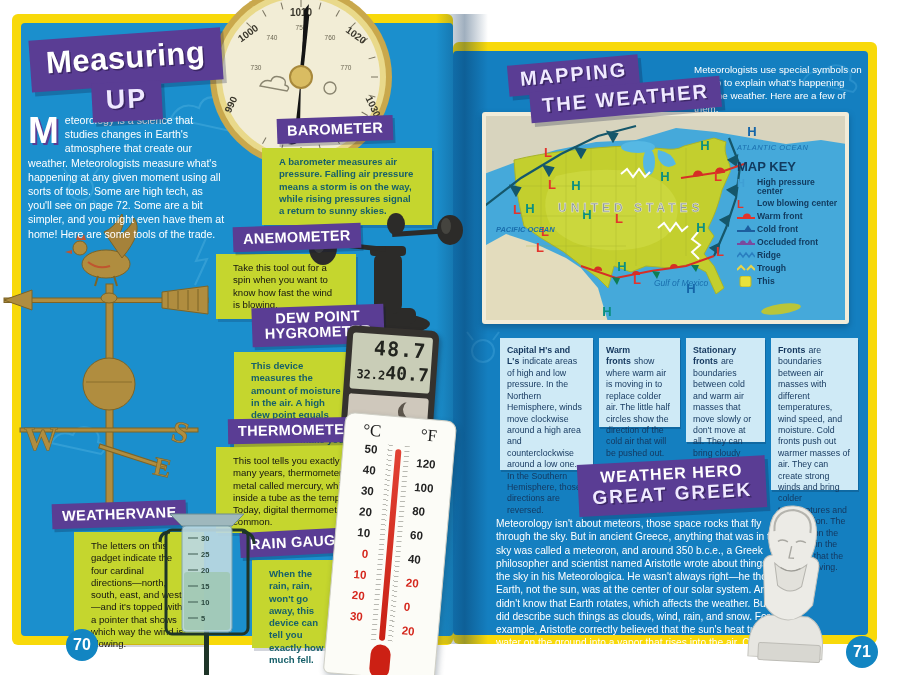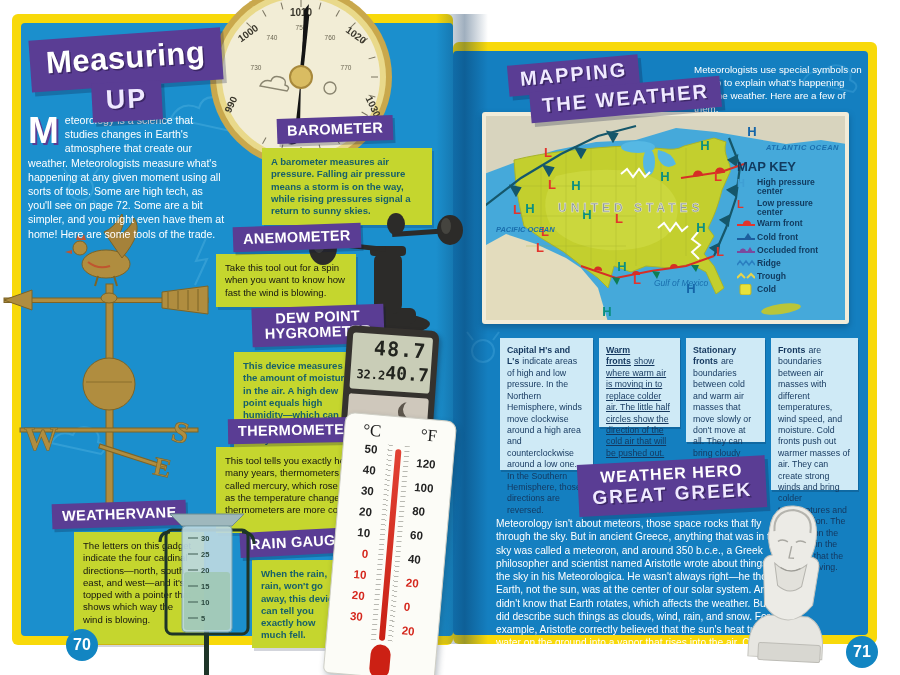--- a/index.html
+++ b/index.html
@@ -18,21 +18,21 @@
 
   .doodle { position:absolute; opacity:.5; }
 
   
   .plate { position:absolute; background:#5a3d94; color:#fff; font-weight:bold;
     padding:4px 10px 5px; font-size:14.5px; letter-spacing:.3px; z-index:4;
     box-shadow:2px 3px 0 rgba(10,20,60,.25); white-space:nowrap; }
   .plate.two-line { white-space:normal; text-align:center; line-height:1.05; }
 
   .green-box { position:absolute; background:#c5d62e; color:#151511; font-size:9.6px;
-    line-height:1.28; padding:8px 9px; z-index:3; box-shadow:2px 3px 0 rgba(10,20,60,.18); }
+    line-height:1.28; padding:8px 17px; z-index:3; box-shadow:2px 3px 0 rgba(10,20,60,.18); }
   .green-box.teal { color:#17606a; font-weight:bold; }
 
   .intro { position:absolute; left:28px; top:113px; width:198px; color:#fff;
     font-size:10.6px; line-height:1.34; z-index:3; }
   .drop-cap { float:left; font-size:37px; font-weight:bold; line-height:.85;
     margin:2px 6px 0 0; color:#fff; text-shadow:2px 2px 0 #5a3d94; }
 
   .title-plate { position:absolute; background:#5a3d94; color:#fff; z-index:4;
     box-shadow:3px 4px 0 rgba(10,20,60,.25); }
   #title-measuring { left:30px; top:34px; padding:6px 16px 10px; font-size:31px; font-weight:bold;
@@ -49,22 +49,22 @@
   .outline-text { color:#efe9ff; text-shadow:1.5px 1.5px 0 #3c2766; }
 
   .rp-intro { position:absolute; left:694px; top:64px; width:170px; color:#fff;
     font-size:9.8px; line-height:1.32; z-index:3; }
 
   
   #map-panel { position:absolute; left:482px; top:112px; width:367px; height:212px;
     background:#45a9da; border:4px solid #f1ecd9; border-radius:3px; z-index:3;
     box-shadow:0 3px 6px rgba(5,40,70,.35); }
   #map-legend { position:absolute; right:6px; top:28px; width:102px; z-index:2; }
-  .atlantic-label { color:#1a6fae; font-style:italic; font-size:7.5px; font-weight:bold;
-    letter-spacing:.5px; text-align:right; line-height:1.15; margin-bottom:6px; }
+  .atlantic-label { color:#1a6fae; font-style:italic; font-size:7.5px; font-weight:normal;
+    letter-spacing:.5px; text-align:left; line-height:1.15; margin-bottom:6px; }
   .key-title { color:#113a5e; font-weight:bold; font-size:13px; margin-bottom:3px; }
   .key-row { display:flex; align-items:flex-start; margin-bottom:1px; }
   .key-sym { width:20px; flex:0 0 20px; font-weight:bold; font-size:11px; line-height:1.1; }
   .key-sym.h { color:#3f9fd4; } .key-sym.l { color:#e3342c; }
   .key-label { color:#113a5e; font-weight:bold; font-size:8.6px; line-height:1.1; padding-top:1px; }
 
   
   .info-box { position:absolute; background:#cfeaf6; color:#14375e; font-size:8.8px;
     line-height:1.3; padding:7px 7px; z-index:3; box-shadow:1px 2px 0 rgba(5,40,70,.25); }
   .info-box .lead { font-weight:bold; color:#14375e; margin-right:3px; }
@@ -446,21 +446,21 @@
 
     <div id="map-legend">
       <div class="atlantic-label">ATLANTIC OCEAN</div>
       <div class="key-title">MAP KEY</div>
       <div class="key-row">
           <span class="key-sym h">H</span>
           <span class="key-label">High pressure center</span>
         </div>
       <div class="key-row">
           <span class="key-sym l">L</span>
-          <span class="key-label">Low pressure center</span>
+          <span class="key-label">Low blowing center</span>
         </div>
       <div class="key-row">
           <span class="key-sym"><svg width="18" height="10" viewBox="0 0 18 10">
               <path d="M0 7 H18" stroke="#e3342c" stroke-width="2"></path>
               <path d="M6 7 a4 4 0 0 1 8 -1 z" fill="#e3342c"></path>
             </svg></span>
           <span class="key-label">Warm front</span>
         </div>
       <div class="key-row">
           <span class="key-sym"><svg width="18" height="10" viewBox="0 0 18 10">
@@ -487,29 +487,29 @@
           <span class="key-sym"><svg width="18" height="10" viewBox="0 0 18 10">
               <polyline points="0,7 4,3 8,7" fill="none" stroke="#e8d44a" stroke-width="2"></polyline>
               <polyline points="10,7 14,3 18,7" fill="none" stroke="#e8d44a" stroke-width="2"></polyline>
             </svg></span>
           <span class="key-label">Trough</span>
         </div>
       <div class="key-row">
           <span class="key-sym"><svg width="18" height="11" viewBox="0 0 18 11">
               <rect x="3" y="0" width="11" height="11" rx="2" fill="#e8e23a" stroke="#b9b327"></rect>
             </svg></span>
-          <span class="key-label">Cold</span>
+          <span class="key-label">This</span>
         </div>
     </div>
   </div>
 
   <div class="info-box" style="left:500px; top:338px; width:93px; height:132px;">
     <span class="lead">Capital H's and L's</span><span>indicate areas of high and low pressure. In the Northern Hemisphere, winds move clockwise around a high area and counterclockwise around a low one. In the Southern Hemisphere, those directions are reversed.</span>
   </div>
-  <div class="info-box" style="left:599px; top:338px; width:81px; height:89px;text-decoration:underline;">
+  <div class="info-box" style="left:599px; top:338px; width:81px; height:89px;">
     <span class="lead">Warm fronts</span><span>show where warm air is moving in to replace colder air. The little half circles show the direction of the cold air that will be pushed out.</span>
   </div>
   <div class="info-box" style="left:686px; top:338px; width:79px; height:104px;">
     <span class="lead">Stationary fronts</span><span>are boundaries between cold and warm air masses that move slowly or don't move at all. They can bring cloudy weather and long spells of precipitation in one area.</span>
   </div>
   <div class="info-box" style="left:771px; top:338px; width:87px; height:152px;">
     <span class="lead">Fronts</span><span>are boundaries between air masses with different temperatures, wind speed, and moisture. Cold fronts push out warmer masses of air. They can create strong winds and bring colder temperatures and precipitation. The triangles on the line point in the direction that the front is moving.</span>
   </div>
 
   <div class="title-plate" id="hero-plate">

